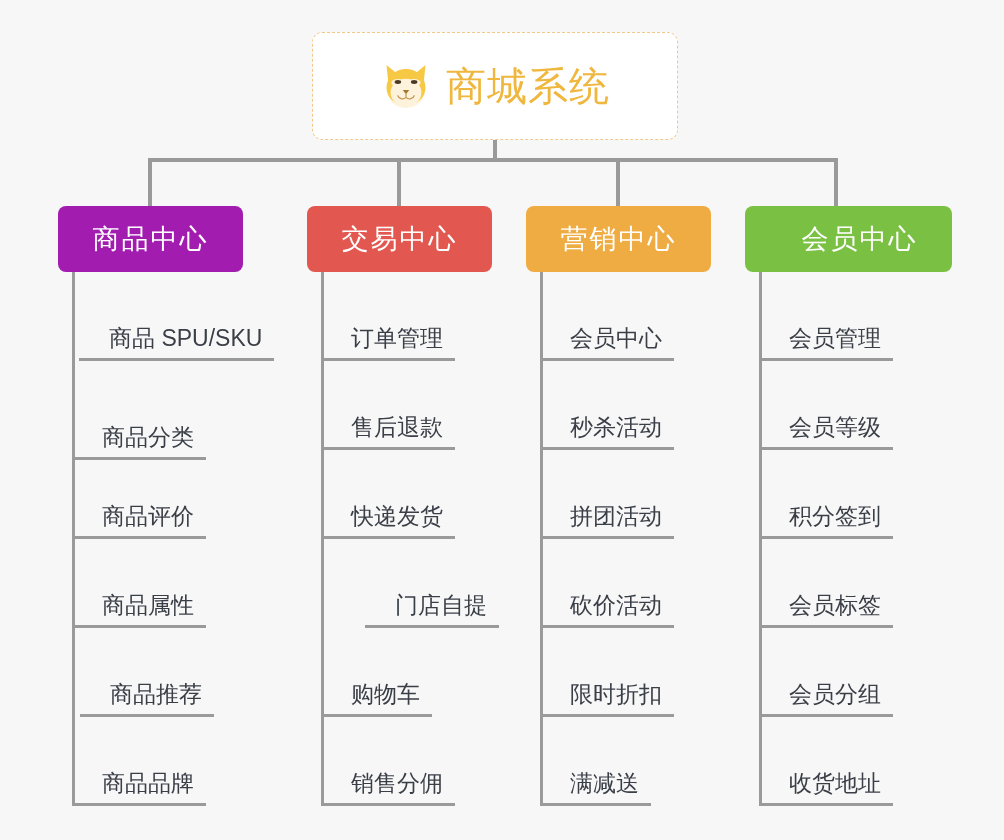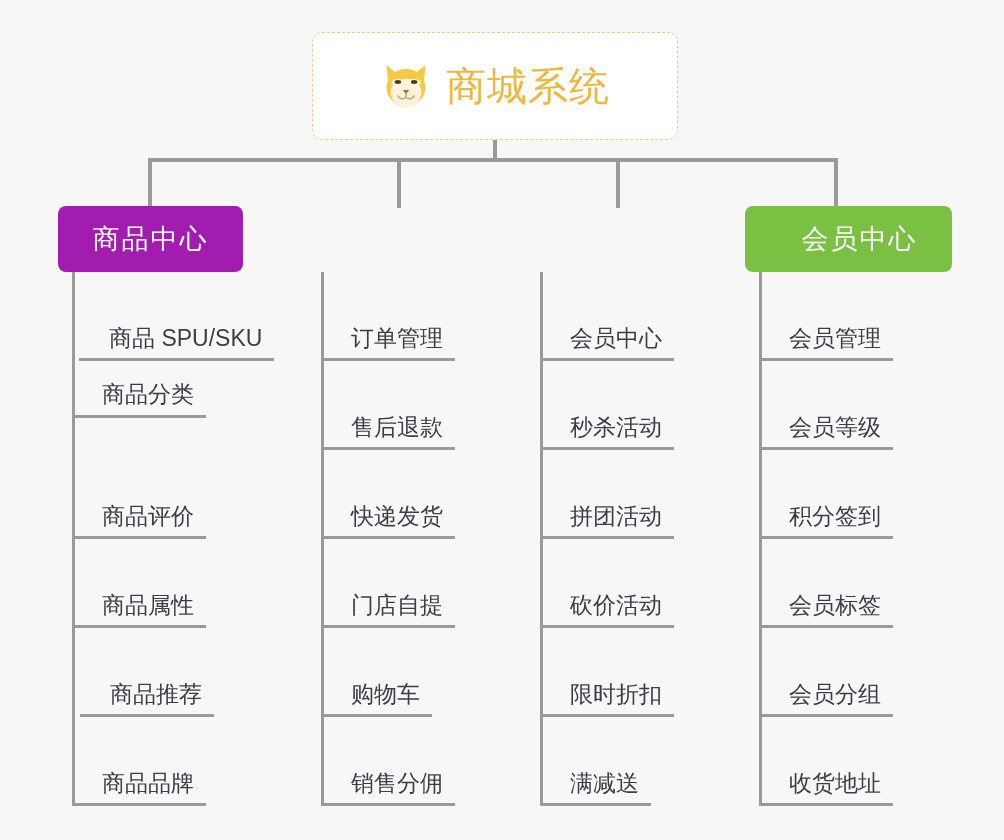--- a/index.html
+++ b/index.html
@@ -138,30 +138,36 @@
   <div class="conn conn-v" style="left:493px; top:140px; height:22px;"></div>
   <div class="conn conn-h" style="left:148px; top:158px; width:690px;"></div>
   <div class="conn conn-v" style="left:148px; top:158px; height:50px;"></div>
   <div class="conn conn-v" style="left:397px; top:158px; height:50px;"></div>
   <div class="conn conn-v" style="left:616px; top:158px; height:50px;"></div>
   <div class="conn conn-v" style="left:834px; top:158px; height:50px;"></div>
 
   <div class="cat-box cat-0">
     <span>商品中心</span>
   </div>
+  <div class="cat-box cat-1">
+    <span>交易中心</span>
+  </div>
+  <div class="cat-box cat-2">
+    <span>营销中心</span>
+  </div>
   <div class="cat-box cat-3">
     <span>会员中心</span>
   </div>
 
   <div class="leaf-col col-0">
     <div class="spine"></div>
     <div class="leaf" style="top:0px;padding-left:7px;">
       <span class="leaf-inner">商品 SPU/SKU</span>
     </div>
-    <div class="leaf" style="top:83px;align-items:center;">
+    <div class="leaf" style="top:99px;">
       <span class="leaf-inner">商品分类</span>
     </div>
     <div class="leaf" style="top:178px;">
       <span class="leaf-inner">商品评价</span>
     </div>
     <div class="leaf" style="top:267px;">
       <span class="leaf-inner">商品属性</span>
     </div>
     <div class="leaf" style="top:356px;margin-left:8px;">
       <span class="leaf-inner">商品推荐</span>
@@ -175,21 +181,21 @@
     <div class="spine"></div>
     <div class="leaf" style="top:0px;">
       <span class="leaf-inner">订单管理</span>
     </div>
     <div class="leaf" style="top:89px;">
       <span class="leaf-inner">售后退款</span>
     </div>
     <div class="leaf" style="top:178px;">
       <span class="leaf-inner">快递发货</span>
     </div>
-    <div class="leaf" style="top:267px;">
+    <div class="leaf" style="top:267px;margin-left:44px;">
       <span class="leaf-inner">门店自提</span>
     </div>
     <div class="leaf" style="top:356px;text-align:center;">
       <span class="leaf-inner">购物车</span>
     </div>
     <div class="leaf" style="top:445px;">
       <span class="leaf-inner">销售分佣</span>
     </div>
   </div>
 

